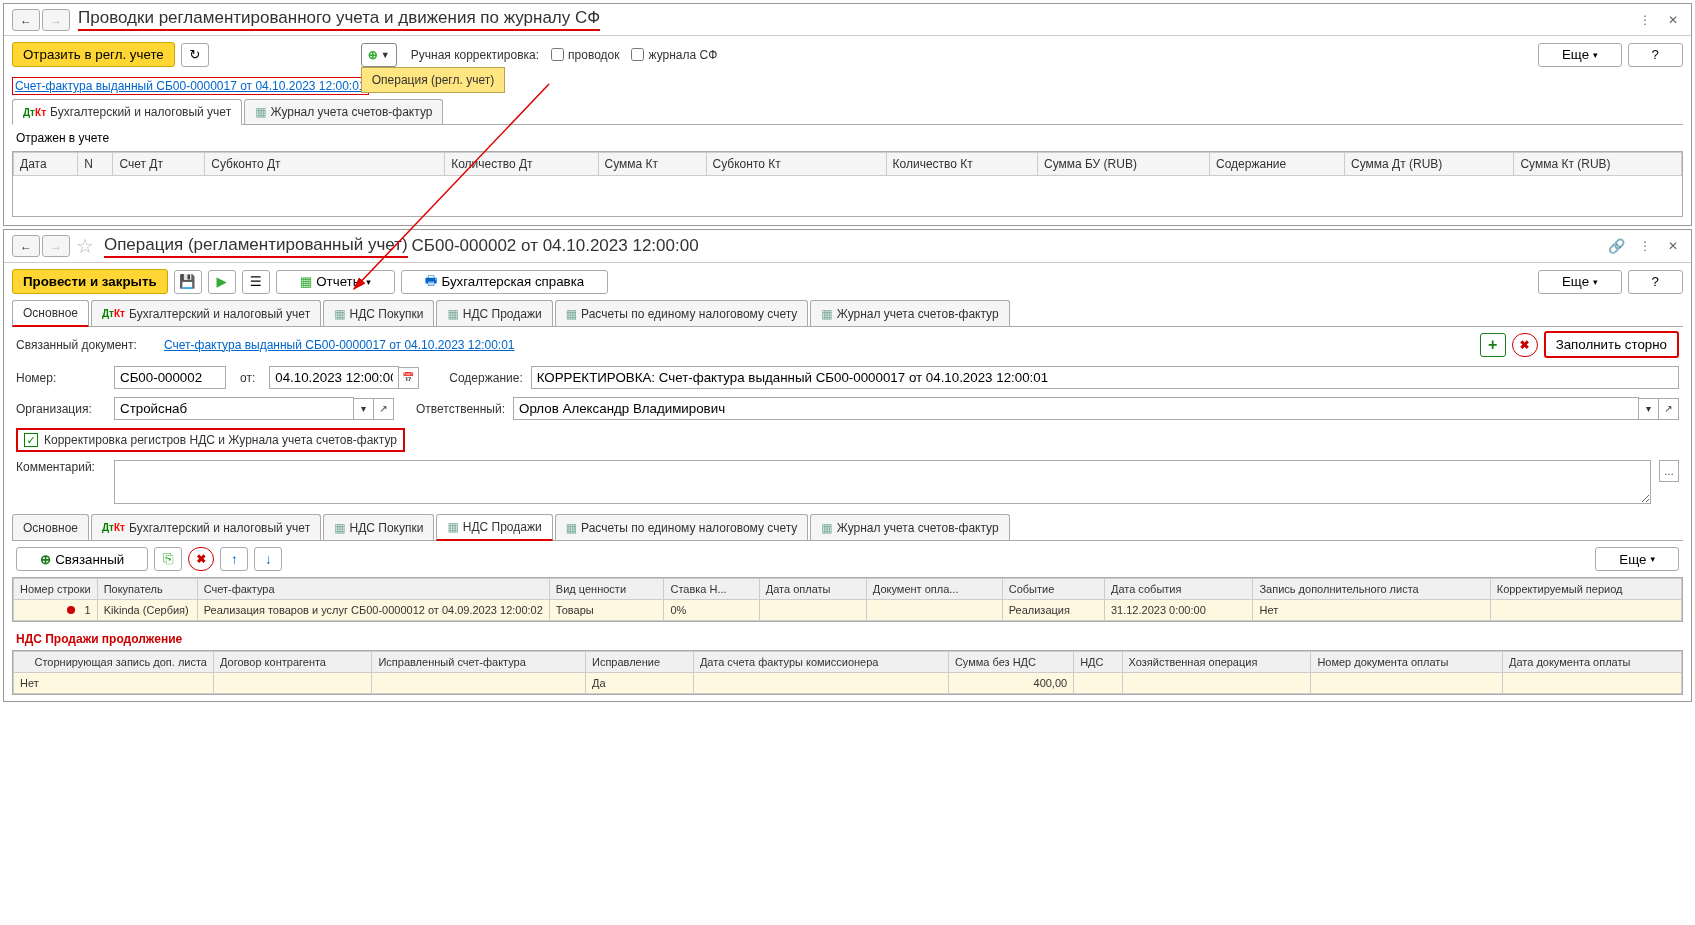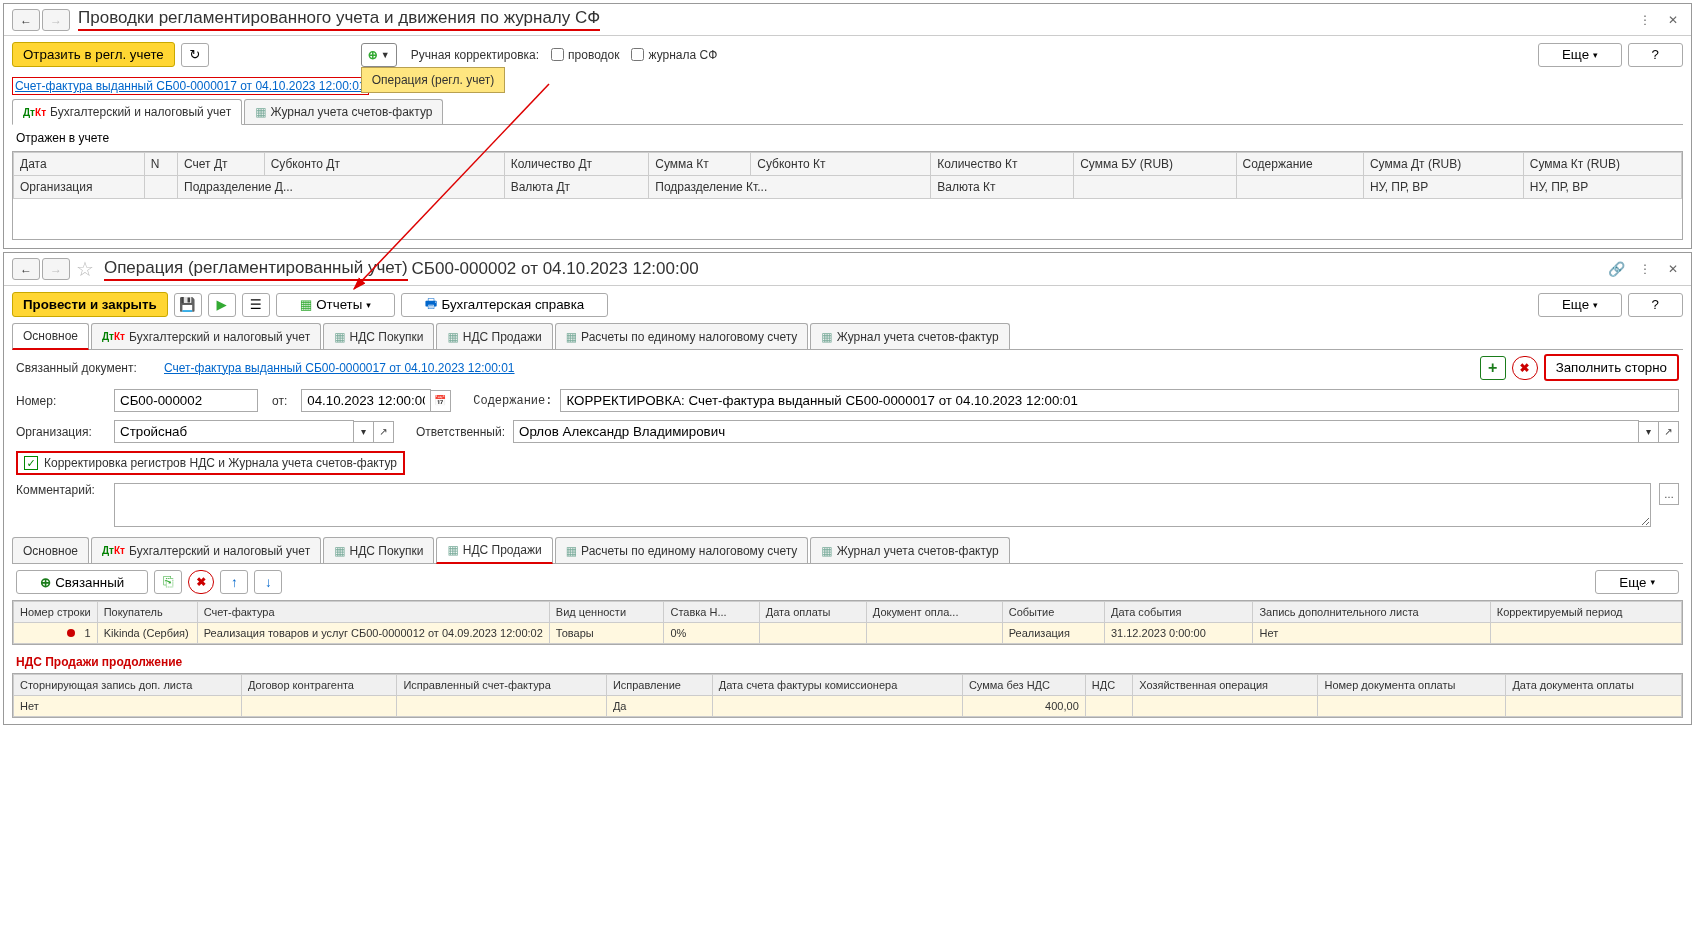--- a/index.html
+++ b/index.html
@@ -128,32 +128,20 @@
               <th style="width:240px;">Субконто Дт</th>
               <th>Количество Дт</th>
               <th>Сумма Кт</th>
               <th style="width:180px;">Субконто Кт</th>
               <th>Количество Кт</th>
               <th>Сумма БУ (RUB)</th>
               <th>Содержание</th>
               <th>Сумма Дт (RUB)</th>
               <th>Сумма Кт (RUB)</th>
       </tr>
-      <tr>
-        <th>Организация</th>
-              <th></th>
-              <th colspan="2">Подразделение Д...</th>
-              <th>Валюта Дт</th>
-              <th colspan="2">Подразделение Кт...</th>
-              <th>Валюта Кт</th>
-              <th></th>
-              <th></th>
-              <th>НУ, ПР, ВР</th>
-              <th>НУ, ПР, ВР</th>
-      </tr>
     </tbody>
         </table>
     <div class="grid-body"></div>
   </div>
 
   <svg class="arrow-annotation" style="left:335px; top:75px;" width="230" height="220">
     <defs>
           <marker id="ah1" markerWidth="10" markerHeight="10" refX="8" refY="3" orient="auto">
             <path d="M0,0 L9,3 L0,6 Z" fill="#d00"></path>
           </marker>
@@ -227,27 +215,27 @@
     <a href="#" style="color:#0066cc;text-decoration:underline;">Счет-фактура выданный СБ00-0000017 от 04.10.2023 12:00:01</a>
     <div class="right-group">
       <div class="btn-green">+</div>
       <div class="btn-red-x">✖</div>
       <button class="btn-highlight">Заполнить сторно</button>
     </div>
   </div>
 
   <div class="form-row">
     <span class="form-label">Номер:</span>
-    <input class="form-input" style="width: 144px;" value="СБ00-000002">
+    <input class="form-input" style="width: 112px;" value="СБ00-000002">
     <span style="margin:0 6px;">от:</span>
     <div class="input-group">
       <input class="form-input" style="width: 130px;" value="04.10.2023 12:00:00">
       <div class="input-btn">📅</div>
     </div>
-    <span style="margin-left:14px;font-family:Liberation Mono, monospace;">Содержание:</span>
+    <span style="margin-left:22px;">Содержание:</span>
     <input class="form-input-wide" value="КОРРЕКТИРОВКА: Счет-фактура выданный СБ00-0000017 от 04.10.2023 12:00:01" style="">
   </div>
 
   <div class="form-row">
     <span class="form-label">Организация:</span>
     <div class="input-group" style="width:280px;">
       <input class="form-input" style="width: 240px;" value="Стройснаб">
       <div class="input-btn">▾</div>
       <div class="input-btn">↗</div>
     </div>
@@ -345,21 +333,21 @@
     </tbody>
         </table>
   </div>
 
   <div class="section-title-red">НДС Продажи продолжение</div>
 
   <div class="table2">
     <table>
       <tbody>
             <tr>
-        <th style="width:228px;">Сторнирующая запись доп. листа</th>
+        <th style="width:200px;text-align:right;">Сторнирующая запись доп. листа</th>
               <th>Договор контрагента</th>
               <th>Исправленный счет-фактура</th>
               <th>Исправление</th>
               <th>Дата счета фактуры комиссионера</th>
               <th>Сумма без НДС</th>
               <th>НДС</th>
               <th>Хозяйственная операция</th>
               <th>Номер документа оплаты</th>
               <th>Дата документа оплаты</th>
       </tr>

